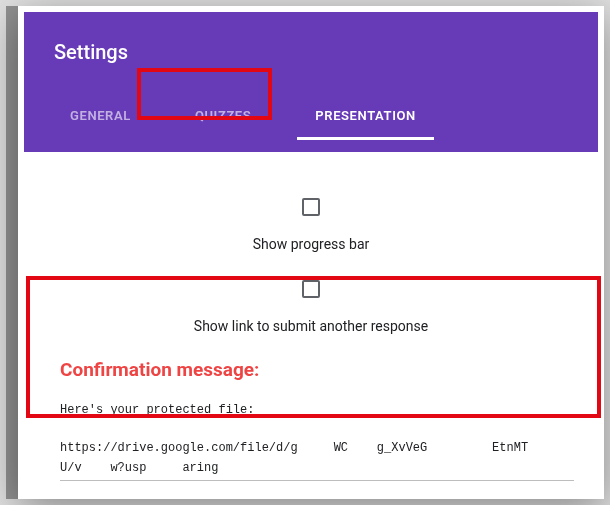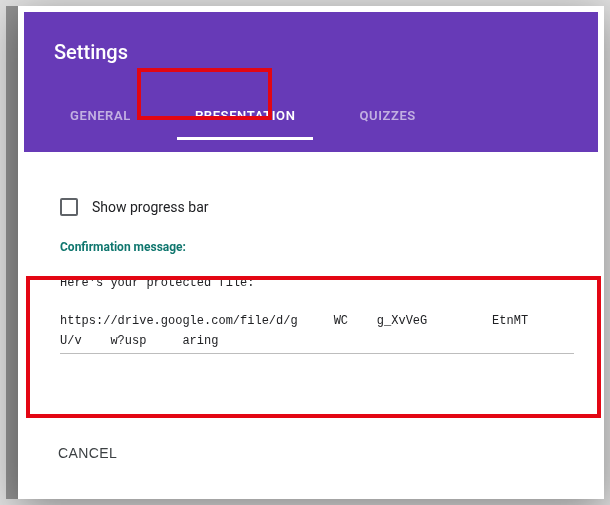--- a/index.html
+++ b/index.html
@@ -25,27 +25,27 @@
   .tab {
     padding: 14px 18px 14px 18px;
     font-size: 13px; font-weight: 600; letter-spacing: 0.6px;
     color: rgba(255,255,255,0.6);
     cursor: pointer;
     text-transform: uppercase;
     border-bottom: 3px solid transparent;
   }
   .tab.active { color: #fff; border-bottom-color: #fff; }
   .body { padding: 22px 24px 8px 24px; flex: 1; color: #202124; }
-  .check-row { display: flex; align-items: center; gap: 2px; margin-bottom: 16px; cursor: pointer; }
+  .check-row { display: flex; align-items: center; gap: 8px; margin-bottom: 16px; cursor: pointer; flex-direction: column; }
   .checkbox {
     width: 18px; height: 18px; border: 2px solid #5f6368; border-radius: 2px; flex: none;
   }
   .check-label { font-size: 14px; color: #202124; }
   .confirm-block { margin-top: 18px; }
-  .confirm-title { font-size: 12px; font-weight: 700; color: #0f766e; margin-bottom: 12px; }
+  .confirm-title { font-size: 19px; font-weight: 700; color: #ef4444; margin-bottom: 12px; }
   .msg-input {
     width: 100%; border: none; border-bottom: 1px solid #bdbdbd;
     font-size: 12px; font-family: Liberation Mono, monospace; color: #202124;
     padding: 2px 0 22px 0; resize: none; outline: none;
     line-height: 1.6; height: 82px; overflow: hidden;
     background: transparent;
   }
   .actions {
     display: flex; justify-content: flex-start; gap: 8px;
     padding: 0 18px 16px 14px;
@@ -65,29 +65,33 @@
 </head>
 <body>
 
 <div class="backdrop"></div>
 
 <div class="dialog">
   <div class="header">
     <div class="title">Settings</div>
     <div class="tabs">
       <div class="tab">General</div>
+      <div class="tab">Quizzes</div>
       <div class="tab active">Presentation</div>
-      <div class="tab">Quizzes</div>
     </div>
   </div>
 
   <div class="body">
     <div class="check-row">
       <span class="checkbox"></span>
       <span class="check-label">Show progress bar</span>
+    </div>
+    <div class="check-row">
+      <span class="checkbox"></span>
+      <span class="check-label">Show link to submit another response</span>
     </div>
 
     <div class="confirm-block">
       <div class="confirm-title">Confirmation message:</div>
       <textarea class="msg-input" style="">Here's your protected file:
 
 https://drive.google.com/file/d/g     WC    g_XvVeG         EtnMT       U/v    w?usp     aring</textarea>
     </div>
   </div>
 

